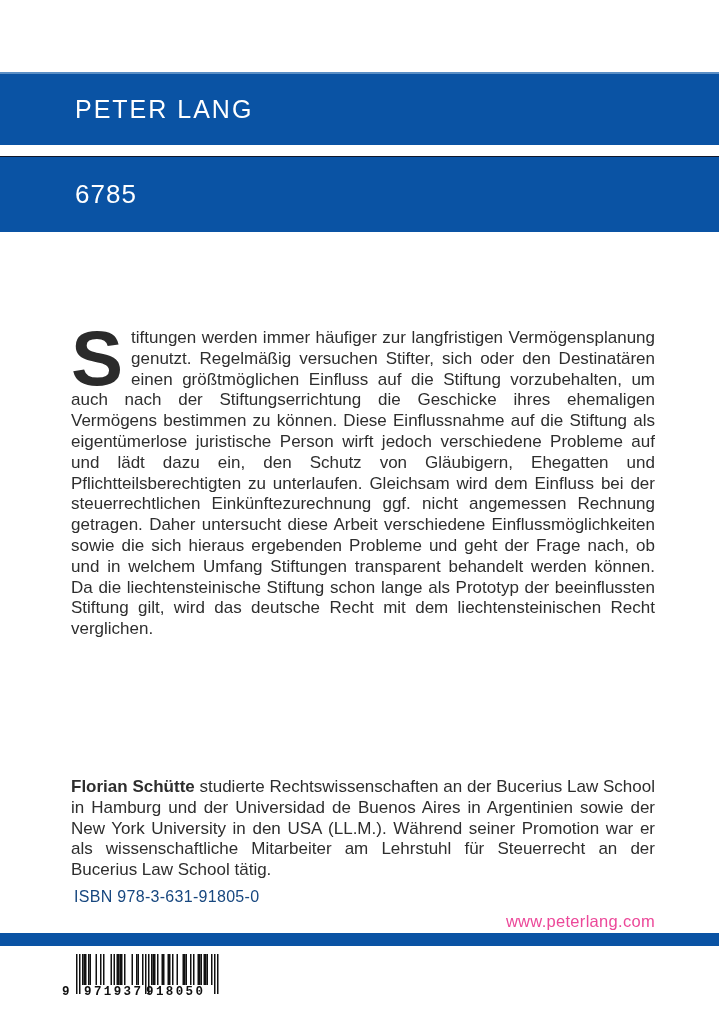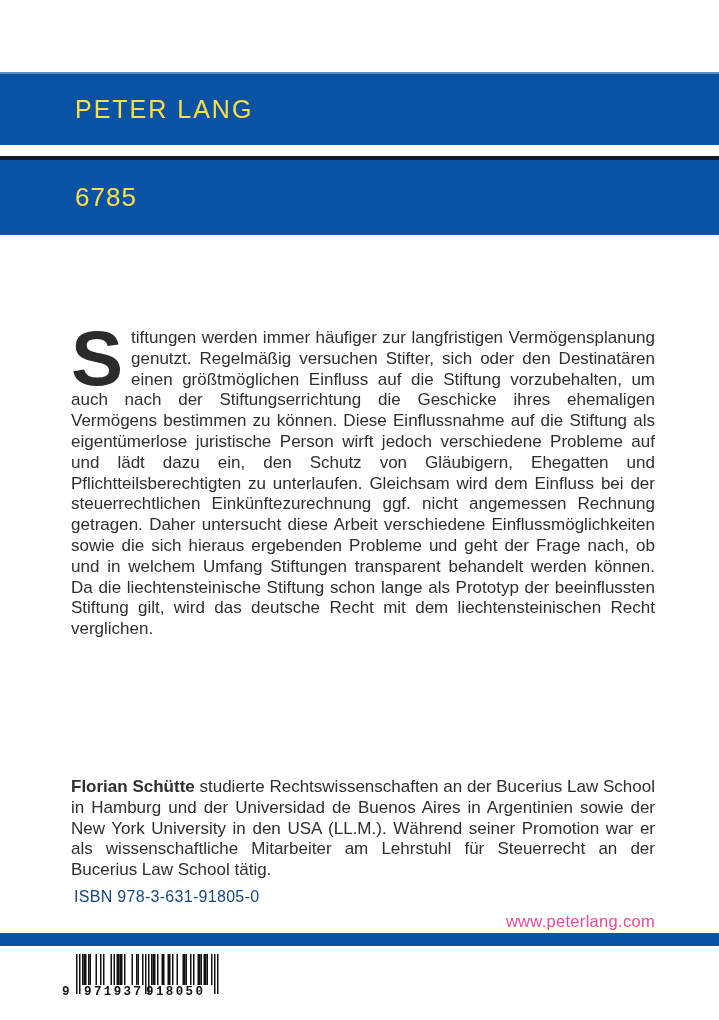--- a/index.html
+++ b/index.html
@@ -18,23 +18,23 @@
   
   .band {
     position: absolute;
     left: 0;
     width: 719px;
     background: #0a53a4;
     display: flex;
     align-items: center;
   }
   .band-publisher { top: 72px; height: 71px; border-top: 2px solid #5b8fc6; }
-  .band-series    { top: 156px; height: 75px; border-top: 4px solid #0f172a; }
+  .band-series    { top: 156px; height: 75px; border-top: 1px solid #0f172a; }
   .band-label {
-    color: #fde047;
+    color: #ffffff;
     padding-left: 75px;
     letter-spacing: 2px;
     font-size: 25px;
     font-weight: 400;
   }
   .band-series .band-label { letter-spacing: 1px; font-size: 26px; }
 
   
   .description {
     position: absolute;

